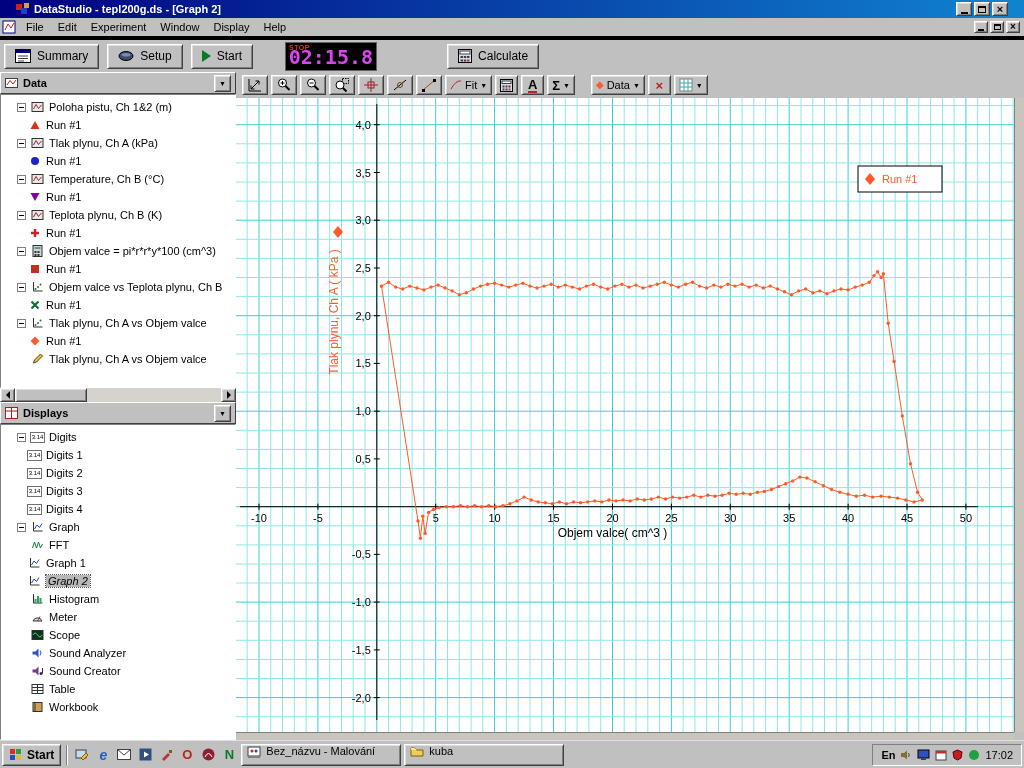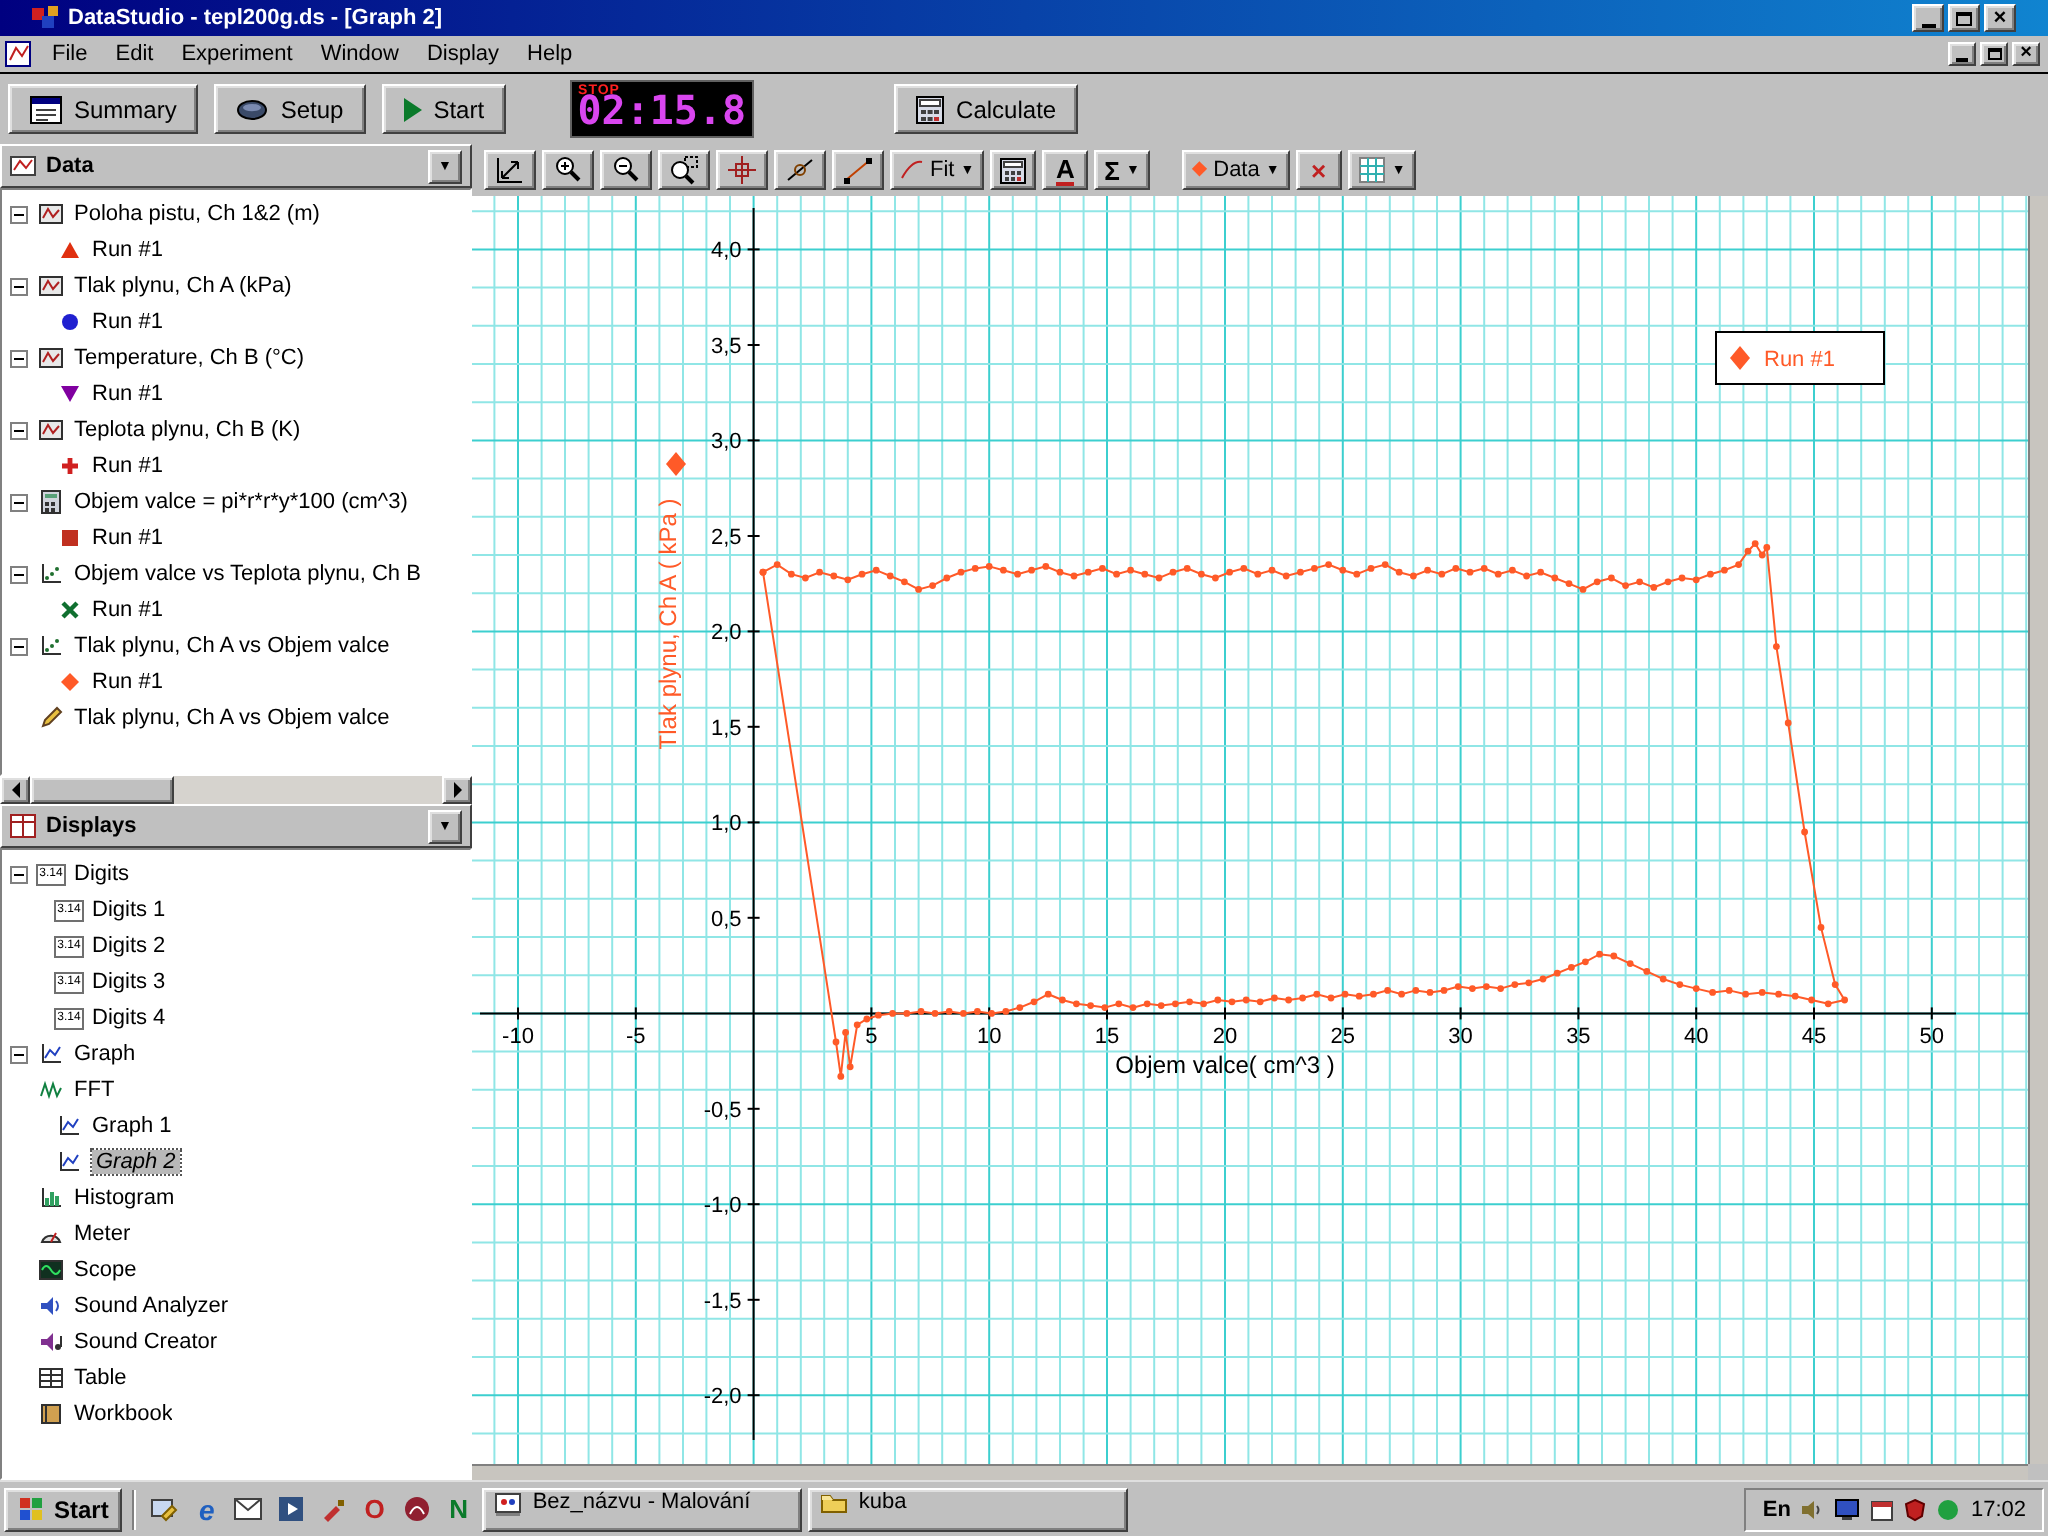--- a/index.html
+++ b/index.html
@@ -26,21 +26,21 @@
 
   
   .menubar { position:absolute; left:0; top:18px; width:100%; height:18px; background:#c0c0c0;
              display:flex; align-items:center; padding:0 2px; }
   #menu-items { display:flex; }
   .menu-item { padding:2px 7px 3px; }
   .mdi-controls { margin-left:auto; display:flex; gap:2px; padding-right:2px; }
 
   
   .main-toolbar { position:absolute; left:0; top:36px; width:100%; height:36px;
-                  border-top:1px solid #000000; display:flex; align-items:center; gap:8px; padding:0 4px; }
+                  border-top:4px solid #000000; display:flex; align-items:center; gap:8px; padding:0 4px; }
   .big-btn { height:25px; display:inline-flex; align-items:center; gap:6px; padding:0 10px; font-size:12px; }
   .play-ico { width:0; height:0; border-left:9px solid #0a7a2a; border-top:6px solid transparent; border-bottom:6px solid transparent; }
   .timer { width:92px; height:29px; margin-left:24px; background:#000; position:relative; flex:none;
            border:1px solid #606060; }
   .timer-stop { position:absolute; left:3px; top:1px; color:#ff2020; font-size:7px; font-weight:bold; letter-spacing:.5px; }
   .timer-val { position:absolute; right:3px; bottom:1px; color:#d946ef;
                font:bold 20px "DejaVu Sans Mono", monospace; }
   .calc-btn { margin-left:62px; }
 
   
@@ -49,21 +49,21 @@
                   gap:5px; padding:0 4px; background:#c0c0c0;
                   border:1px solid; border-color:#fff #404040 #404040 #fff; }
   #data-header { top:0; }
   #displays-header { top:330px; }
   .panel-title { font-weight:bold; flex:1; }
   .ph-arrow-btn { width:17px; height:17px; display:flex; align-items:center; justify-content:center; font-size:7px; }
   .tree { position:absolute; left:0; width:100%; background:#fff; overflow:hidden;
           border:1px solid; border-color:#808080 #fff #fff #808080; padding-top:3px; }
   #data-tree { top:22px; height:294px; }
   #displays-tree { top:352px; height:316px; }
-  .trow { height:18px; display:flex; align-items:center; gap:4px; padding-left:4px; white-space:nowrap; }
+  .trow { height:18px; display:flex; align-items:center; gap:4px; padding-left:16px; white-space:nowrap; }
   .trow.child { padding-left:26px; }
   .tlabel { overflow:hidden; }
   .expbox { width:9px; height:9px; flex:none; background:#fff; border:1px solid #808080; position:relative; }
   .expbox::after { content:""; position:absolute; left:1px; top:3px; width:5px; height:1px; background:#000; }
   .expsp { width:9px; flex:none; }
   .ticon { width:15px; height:13px; flex:none; display:flex; align-items:center; justify-content:center; }
   .digits-ico { font-size:6px; line-height:9px; border:1px solid #707070; background:#fff; padding:0 1px; }
   .selected-row .tlabel { background:#b8b8b8; outline:1px dotted #555; padding:0 2px;font-style:italic; }
 
   .hscroll { position:absolute; left:0; top:316px; width:100%; height:14px; background:#d6d3ce; display:flex; }

